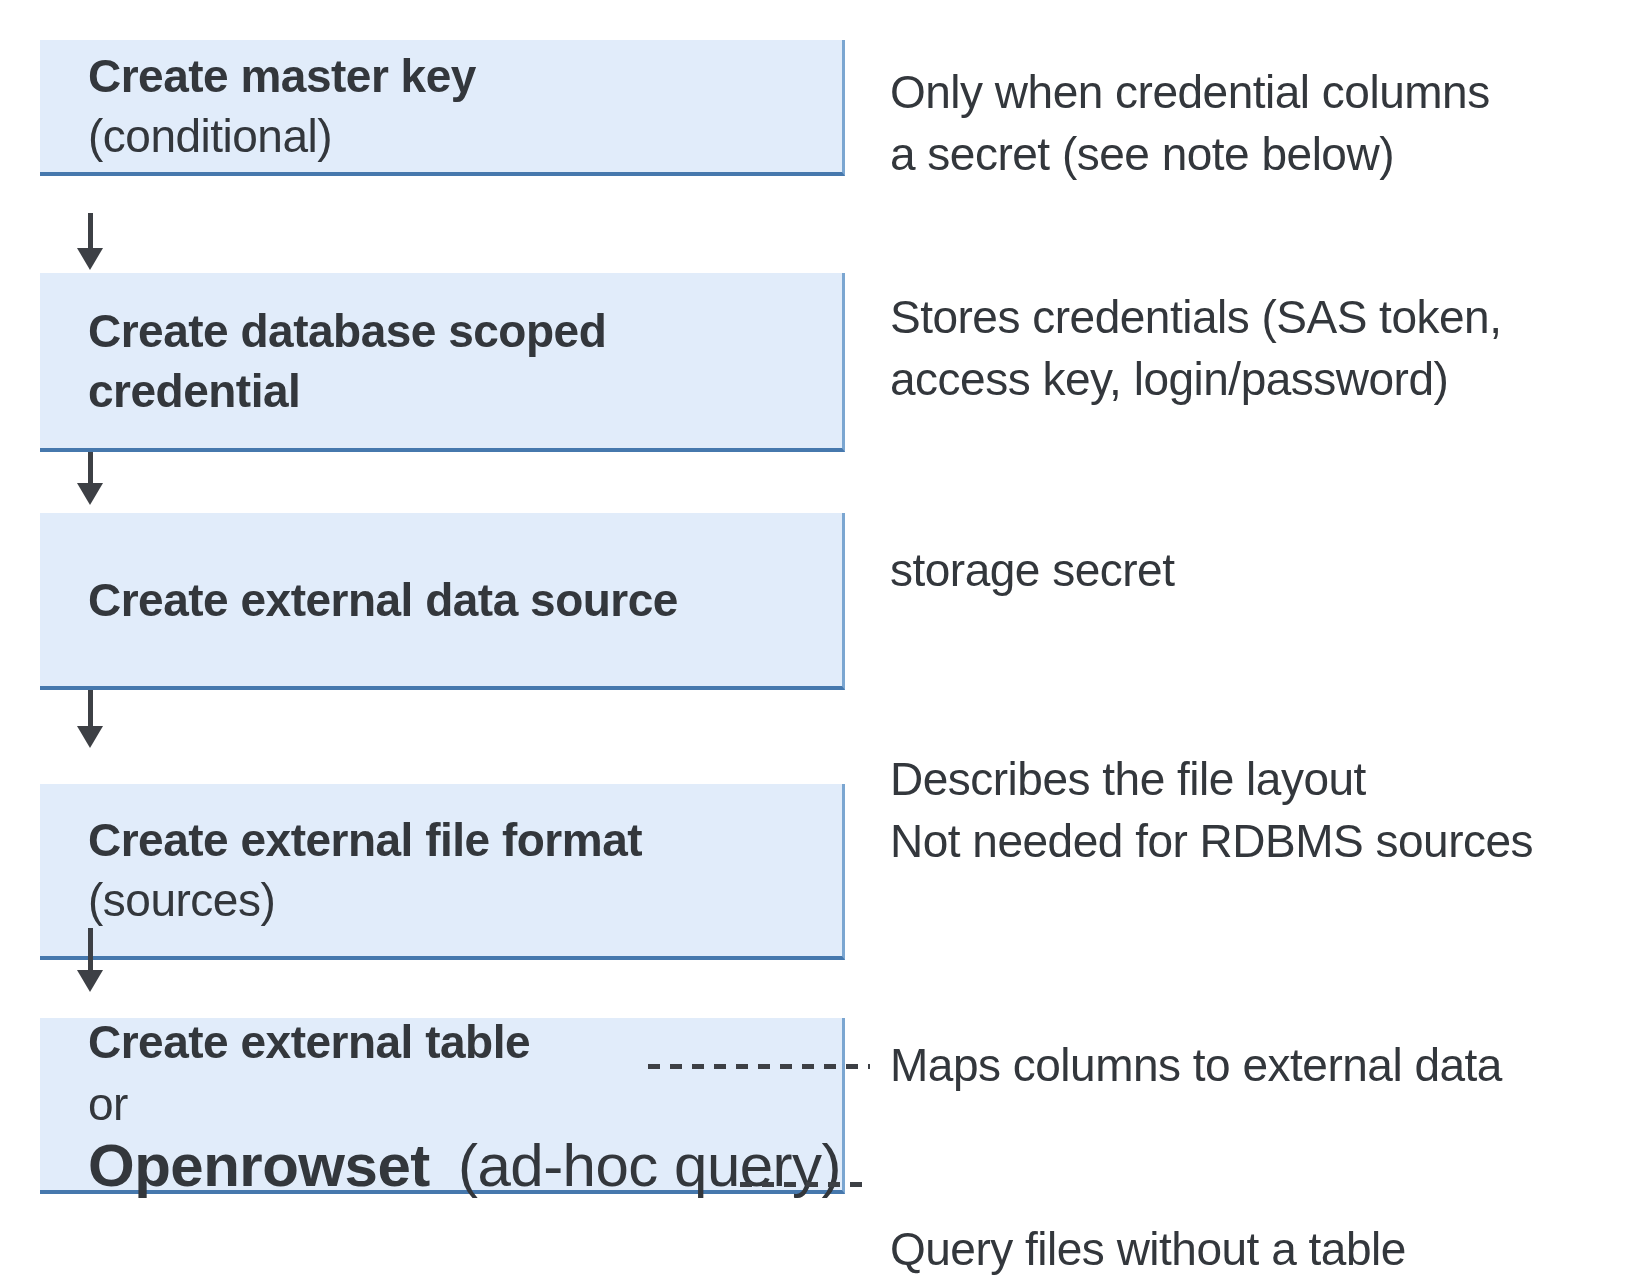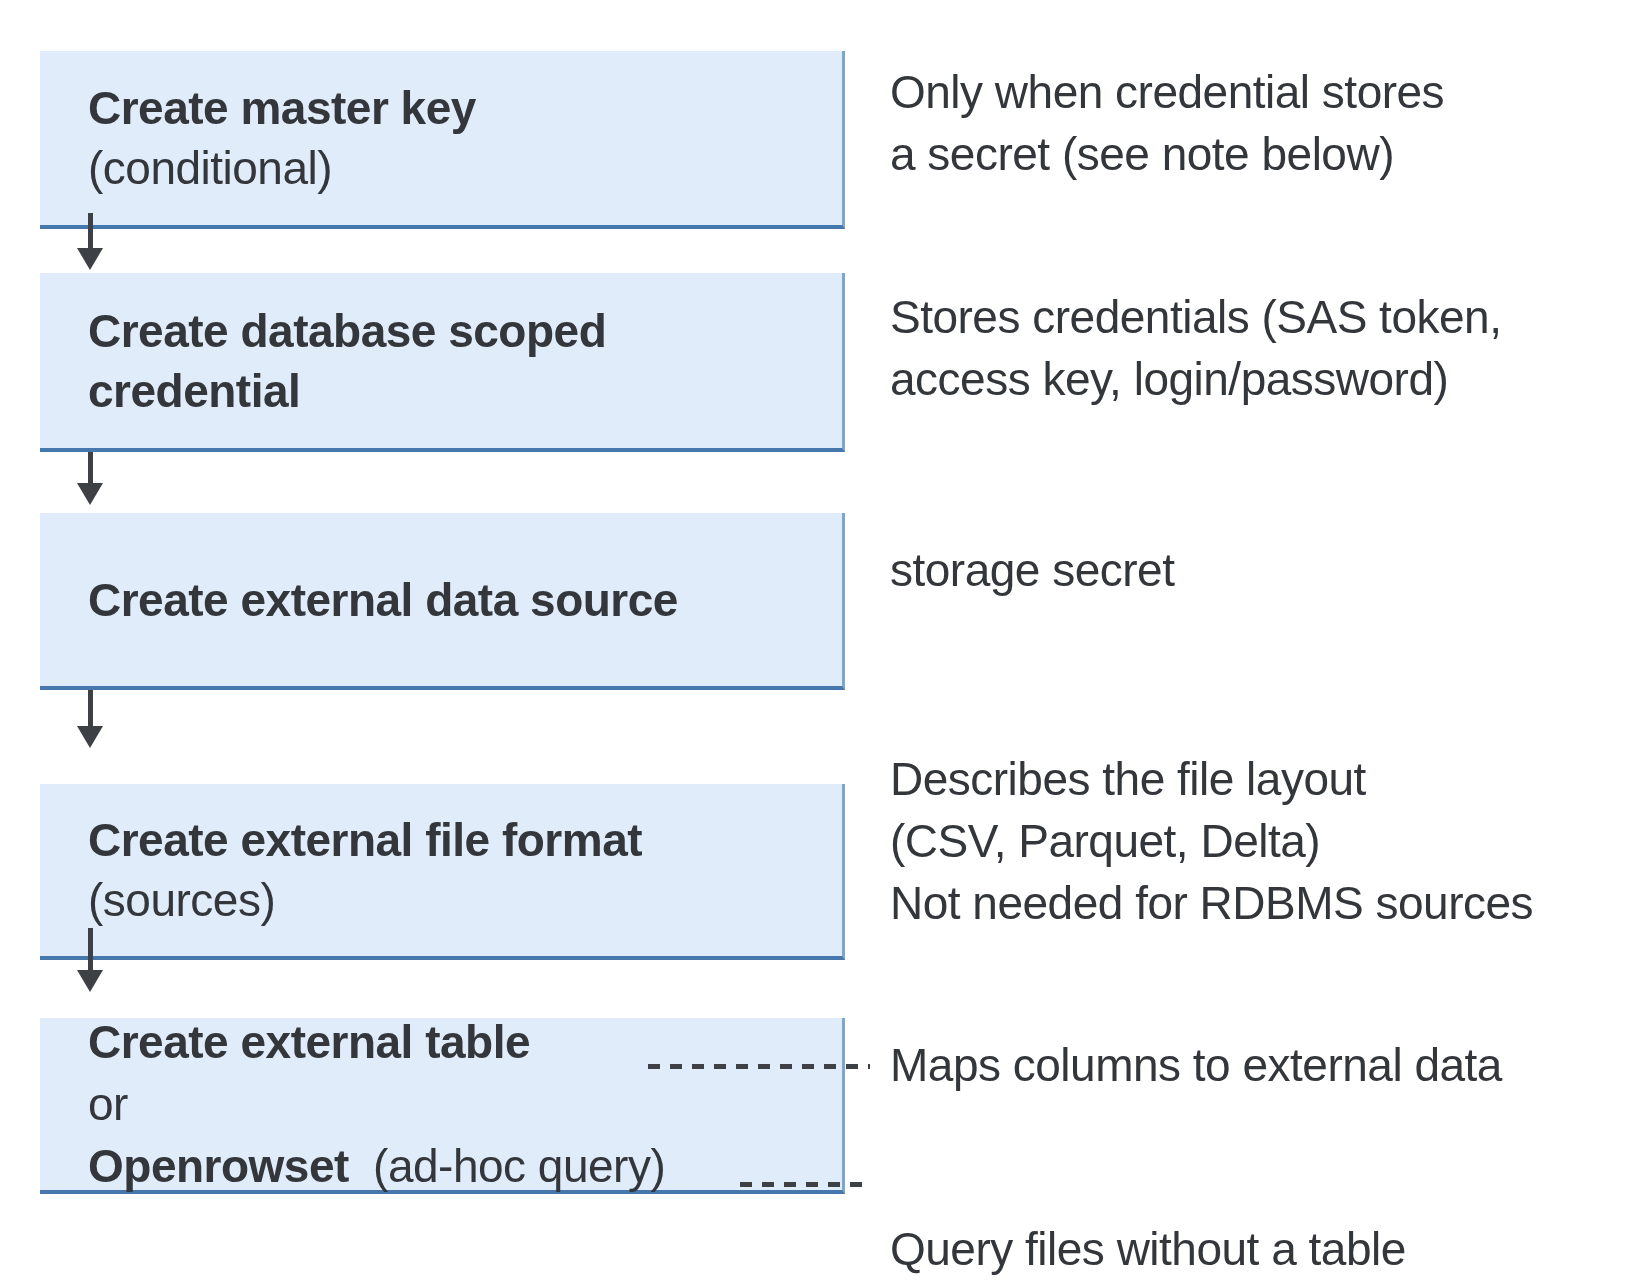--- a/index.html
+++ b/index.html
@@ -22,21 +22,21 @@
     width: 805px;
     box-sizing: border-box;
     background: var(--box-fill, #e1ecfa);
     border-right: 3px solid var(--box-border-right, #7ba6d1);
     border-bottom: 4px solid var(--box-border-bottom, #4678ad);
     display: flex;
     flex-direction: column;
     justify-content: center;
     padding-left: 48px;
   }
-  .box1 { top: 51px;   height: 178px; }
+  .box1 { top: 40px;   height: 136px; }
   .box2 { top: 273px;  height: 179px; }
   .box3 { top: 513px;  height: 177px; }
   .box4 { top: 784px;  height: 176px; }
   .box5 { top: 1018px; height: 176px; }
 
   .title {
     font-weight: bold;
     font-size: 46px;
     line-height: 60px;
     letter-spacing: -0.5px;
@@ -46,21 +46,21 @@
   .note {
     font-weight: normal;
     font-size: 46px;
     line-height: 60px;
     letter-spacing: -0.5px;
     color: var(--text, #33373c);
     display: block;
   }
   .box2 .title { max-width: 600px; }
   .box5 .title, .box5 .note, .box5 .line3 { line-height: 62px; }
-  .line3 { display: block; font-size: 46px; letter-spacing: -0.5px; color: var(--text, #33373c); }
+  .line3 { display: block; font-size: 60px; letter-spacing: -0.5px; color: var(--text, #33373c); }
   .title-inline { font-weight: bold; }
   .note-inline { font-weight: normal; margin-left: 12px; }
 
   
   .arrow {
     position: absolute;
     left: 77px;
     width: 26px;
     display: flex;
     flex-direction: column;
@@ -108,21 +108,21 @@
 </head>
 <body>
 
 <div class="diagram">
 
   <div class="box box1">
     <span class="title">Create master key</span>
     <span class="note">(conditional)</span>
   </div>
   <div class="desc desc1">
-    <span class="dline">Only when credential stores</span>
+    <span class="dline">Only when credential columns</span>
     <span class="dline">a secret (see note below)</span>
   </div>
   <div class="arrow arrow1">
     <div class="stem"></div>
     <div class="head"></div>
   </div>
 
   <div class="box box2">
     <span class="title">Create database scoped credential</span>
   </div>
@@ -145,21 +145,20 @@
     <div class="stem"></div>
     <div class="head"></div>
   </div>
 
   <div class="box box4">
     <span class="title">Create external file format</span>
     <span class="note">(sources)</span>
   </div>
   <div class="desc desc4">
     <span class="dline">Describes the file layout</span>
-    <span class="dline">(CSV, Parquet, Delta)</span>
     <span class="dline">Not needed for RDBMS sources</span>
   </div>
   <div class="arrow arrow4">
     <div class="stem"></div>
     <div class="head"></div>
   </div>
 
   <div class="box box5">
     <span class="title">Create external table</span>
     <span class="note">or</span>

